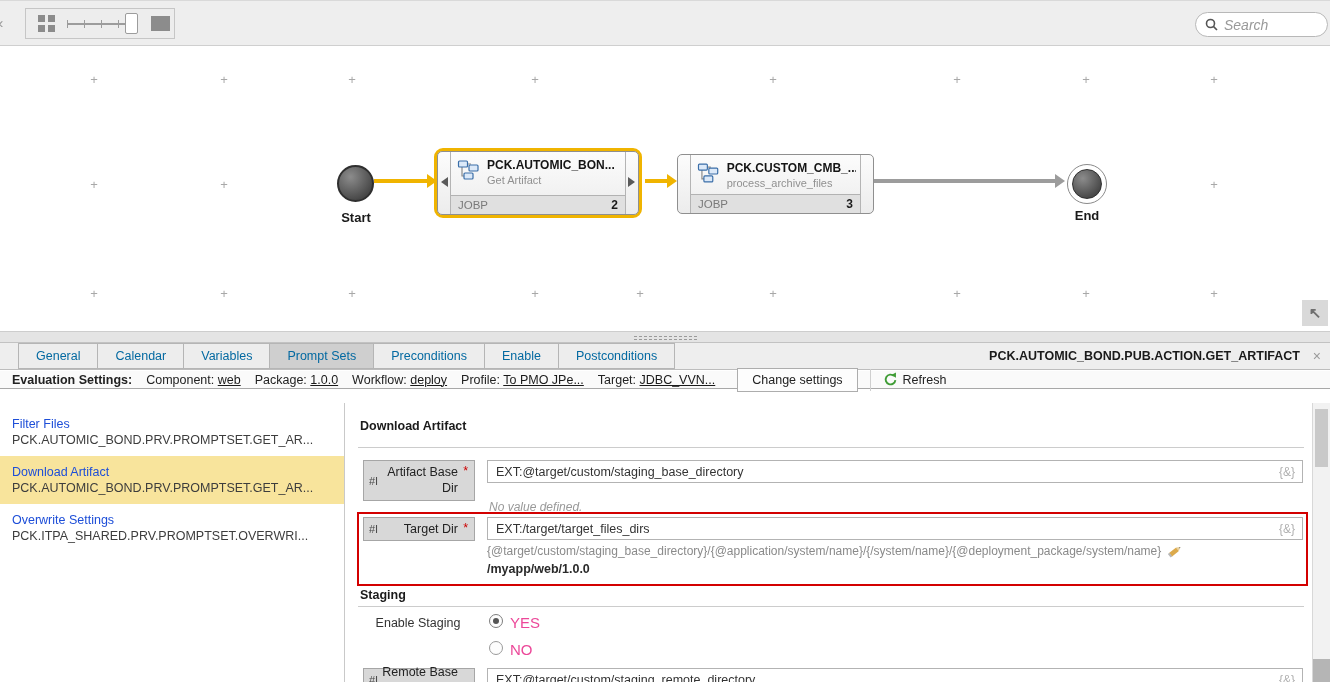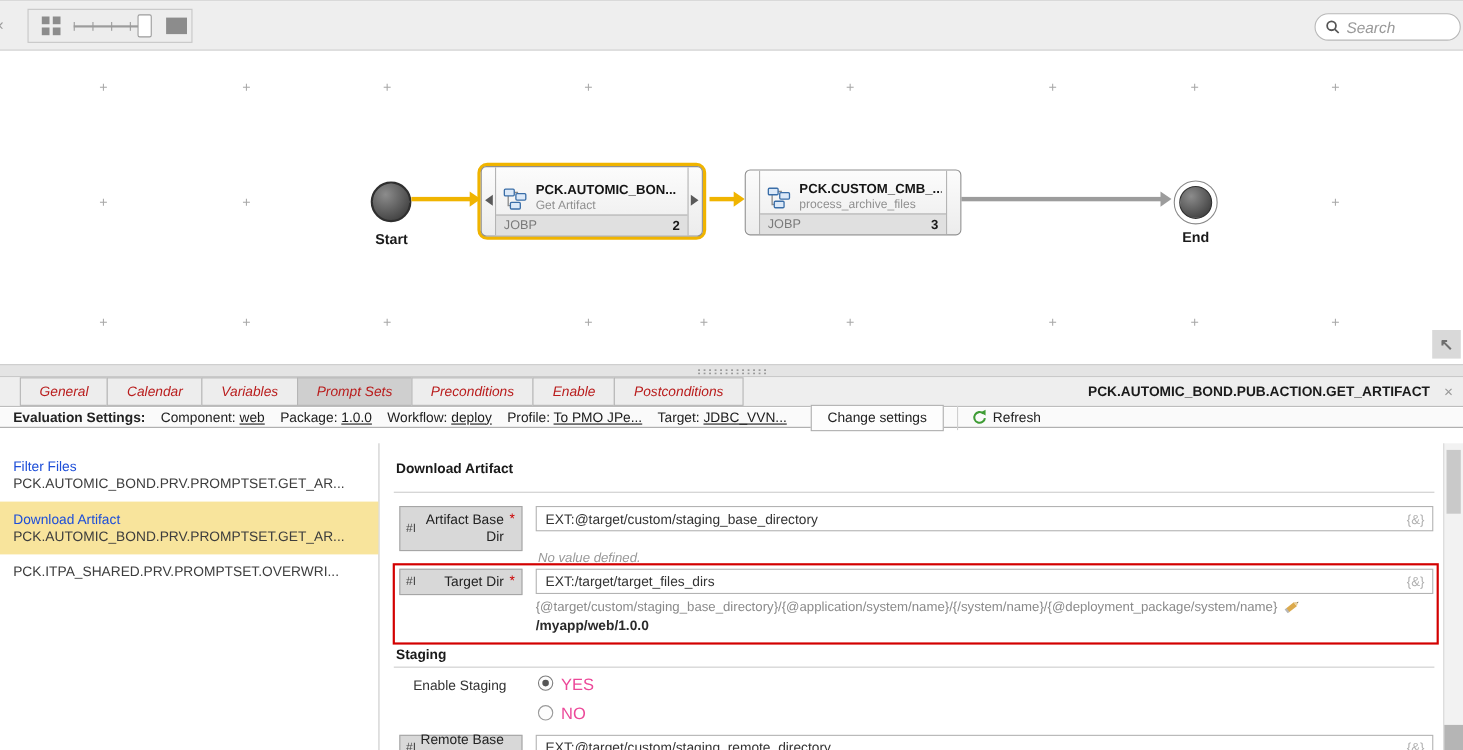--- a/index.html
+++ b/index.html
@@ -36,36 +36,36 @@
   .wfnode { position:absolute; background:#fff; cursor:pointer; }
   .wfnode .frame { width:100%; height:100%; border:1px solid #8f8f8f; border-radius:5px; display:flex; overflow:hidden; background:linear-gradient(#fcfcfc,#ececec); }
   .wfnode.selected { border:3px solid var(--accent,#F0B400); border-radius:9px; }
   .band { width:13px; position:relative; flex:none; }
   .band.l { border-right:1px solid #b4b4b4; }
   .band.r { border-left:1px solid #b4b4b4; }
   .tri { position:absolute; top:50%; transform:translateY(-60%); width:0; height:0; border-top:5px solid transparent; border-bottom:5px solid transparent; }
   .tri.left { right:2px; border-right:7px solid #5a5a5a; }
   .tri.right { left:2px; border-left:7px solid #5a5a5a; }
   .wfnode .mid { flex:1; display:flex; flex-direction:column; min-width:0; }
-  .wfnode .bodyrow { flex:1; display:flex; gap:6px; padding:6px 4px 2px 6px; align-items:flex-end; }
+  .wfnode .bodyrow { flex:1; display:flex; gap:6px; padding:6px 4px 2px 6px; align-items:flex-start; }
   .wfnode .ttl { font-weight:bold; font-size:12px; color:#151515; white-space:nowrap; overflow:hidden; }
   .wfnode .sub { font-size:11px; color:#909090; margin-top:2px; white-space:nowrap; overflow:hidden;}
   .wfnode .footer { height:19px; flex:none; background:#e0e0e0; border-top:1px solid #b2b2b2; display:flex; justify-content:space-between; align-items:center; padding:0 7px; }
   .wfnode .ftype { font-size:11.5px; color:#7a7a7a; }
   .wfnode .fnum { font-size:12px; font-weight:bold; color:#1a1a1a; }
   #corner-btn { position:absolute; left:1302px; top:253px; width:26px; height:26px; background:#d9d9d9; color:#6f6f6f; font-size:15px; font-weight:bold; display:flex; align-items:center; justify-content:center; cursor:pointer; }
 
   
   #splitter { position:absolute; left:0; top:330px; width:1330px; height:12px; background:#e4e4e4; border-top:1px solid #cdcdcd; border-bottom:1px solid #c2c2c2; cursor:row-resize; }
   #splitter .dots { position:absolute; left:50%; top:3px; transform:translateX(-50%); width:64px; height:6px;
      background-image:radial-gradient(#9a9a9a 1px, transparent 1.2px); background-size:5px 3px; }
 
   
   #tabbar { position:absolute; left:0; top:342px; width:1330px; height:27px; background:#eeeeee; border-bottom:1px solid #bdbdbd; display:flex; align-items:flex-start; padding-left:18px; }
-  .tab { height:26px; border:1px solid #b5b5b5; margin-right:-1px; display:flex; align-items:center; padding:0 17px; font-size:12.5px; color:#b91c1c; background:#ededed; cursor:pointer; white-space:nowrap;font-style:italic; }
+  .tab { height:26px; border:1px solid #b5b5b5; margin-right:-1px; display:flex; align-items:center; padding:0 17px; font-size:12.5px; color:#0369a1; background:#ededed; cursor:pointer; white-space:nowrap; }
   .tab.active { background:#cfcfcf; }
   #obj-title { position:absolute; right:30px; top:0; height:27px; line-height:27px; font-weight:bold; font-size:12.5px; color:#1a1a1a; }
   #tab-close { position:absolute; right:9px; top:0; height:27px; line-height:26px; color:#9a9a9a; font-size:14px; cursor:pointer; }
 
   
   #evalbar { position:absolute; left:0; top:370px; width:1330px; height:18px; background:#fafafa; border-bottom:1px solid #a8a8a8; display:flex; align-items:center; padding-left:12px; font-size:12.5px; color:#222; }
   #evalbar .ttl { font-weight:bold; margin-right:14px; }
   .ev-pair { margin-right:14px; white-space:nowrap; }
   .ev-link { text-decoration:underline; color:#1a1a1a; cursor:pointer; }
   #change-btn { margin-left:8px; border:1px solid #adadad; background:#fdfdfd; padding:4px 14px; font-size:12.5px; font-family:"Liberation Sans",sans-serif; color:#222; cursor:pointer; white-space:nowrap;}
@@ -267,20 +267,21 @@
   <div id="ps-list">
     <div class="ps-item">
       <div class="t1">Filter Files</div>
       <div class="t2">PCK.AUTOMIC_BOND.PRV.PROMPTSET.GET_AR...</div>
     </div>
     <div class="ps-item selected">
       <div class="t1">Download Artifact</div>
       <div class="t2">PCK.AUTOMIC_BOND.PRV.PROMPTSET.GET_AR...</div>
     </div>
     <div class="ps-item">
+      <div class="t1">Overwrite Settings</div>
       <div class="t2">PCK.ITPA_SHARED.PRV.PROMPTSET.OVERWRI...</div>
     </div>
   </div>
 
   <div id="detail">
     <div class="h-sec" style="left:14px; top:16px;">Download Artifact</div>
     <div class="hr" style="top:44px;"></div>
 
     <div class="plabel" style="left:17px; top:57px; width:112px; height:41px;">
       <span class="picon">#I</span>

